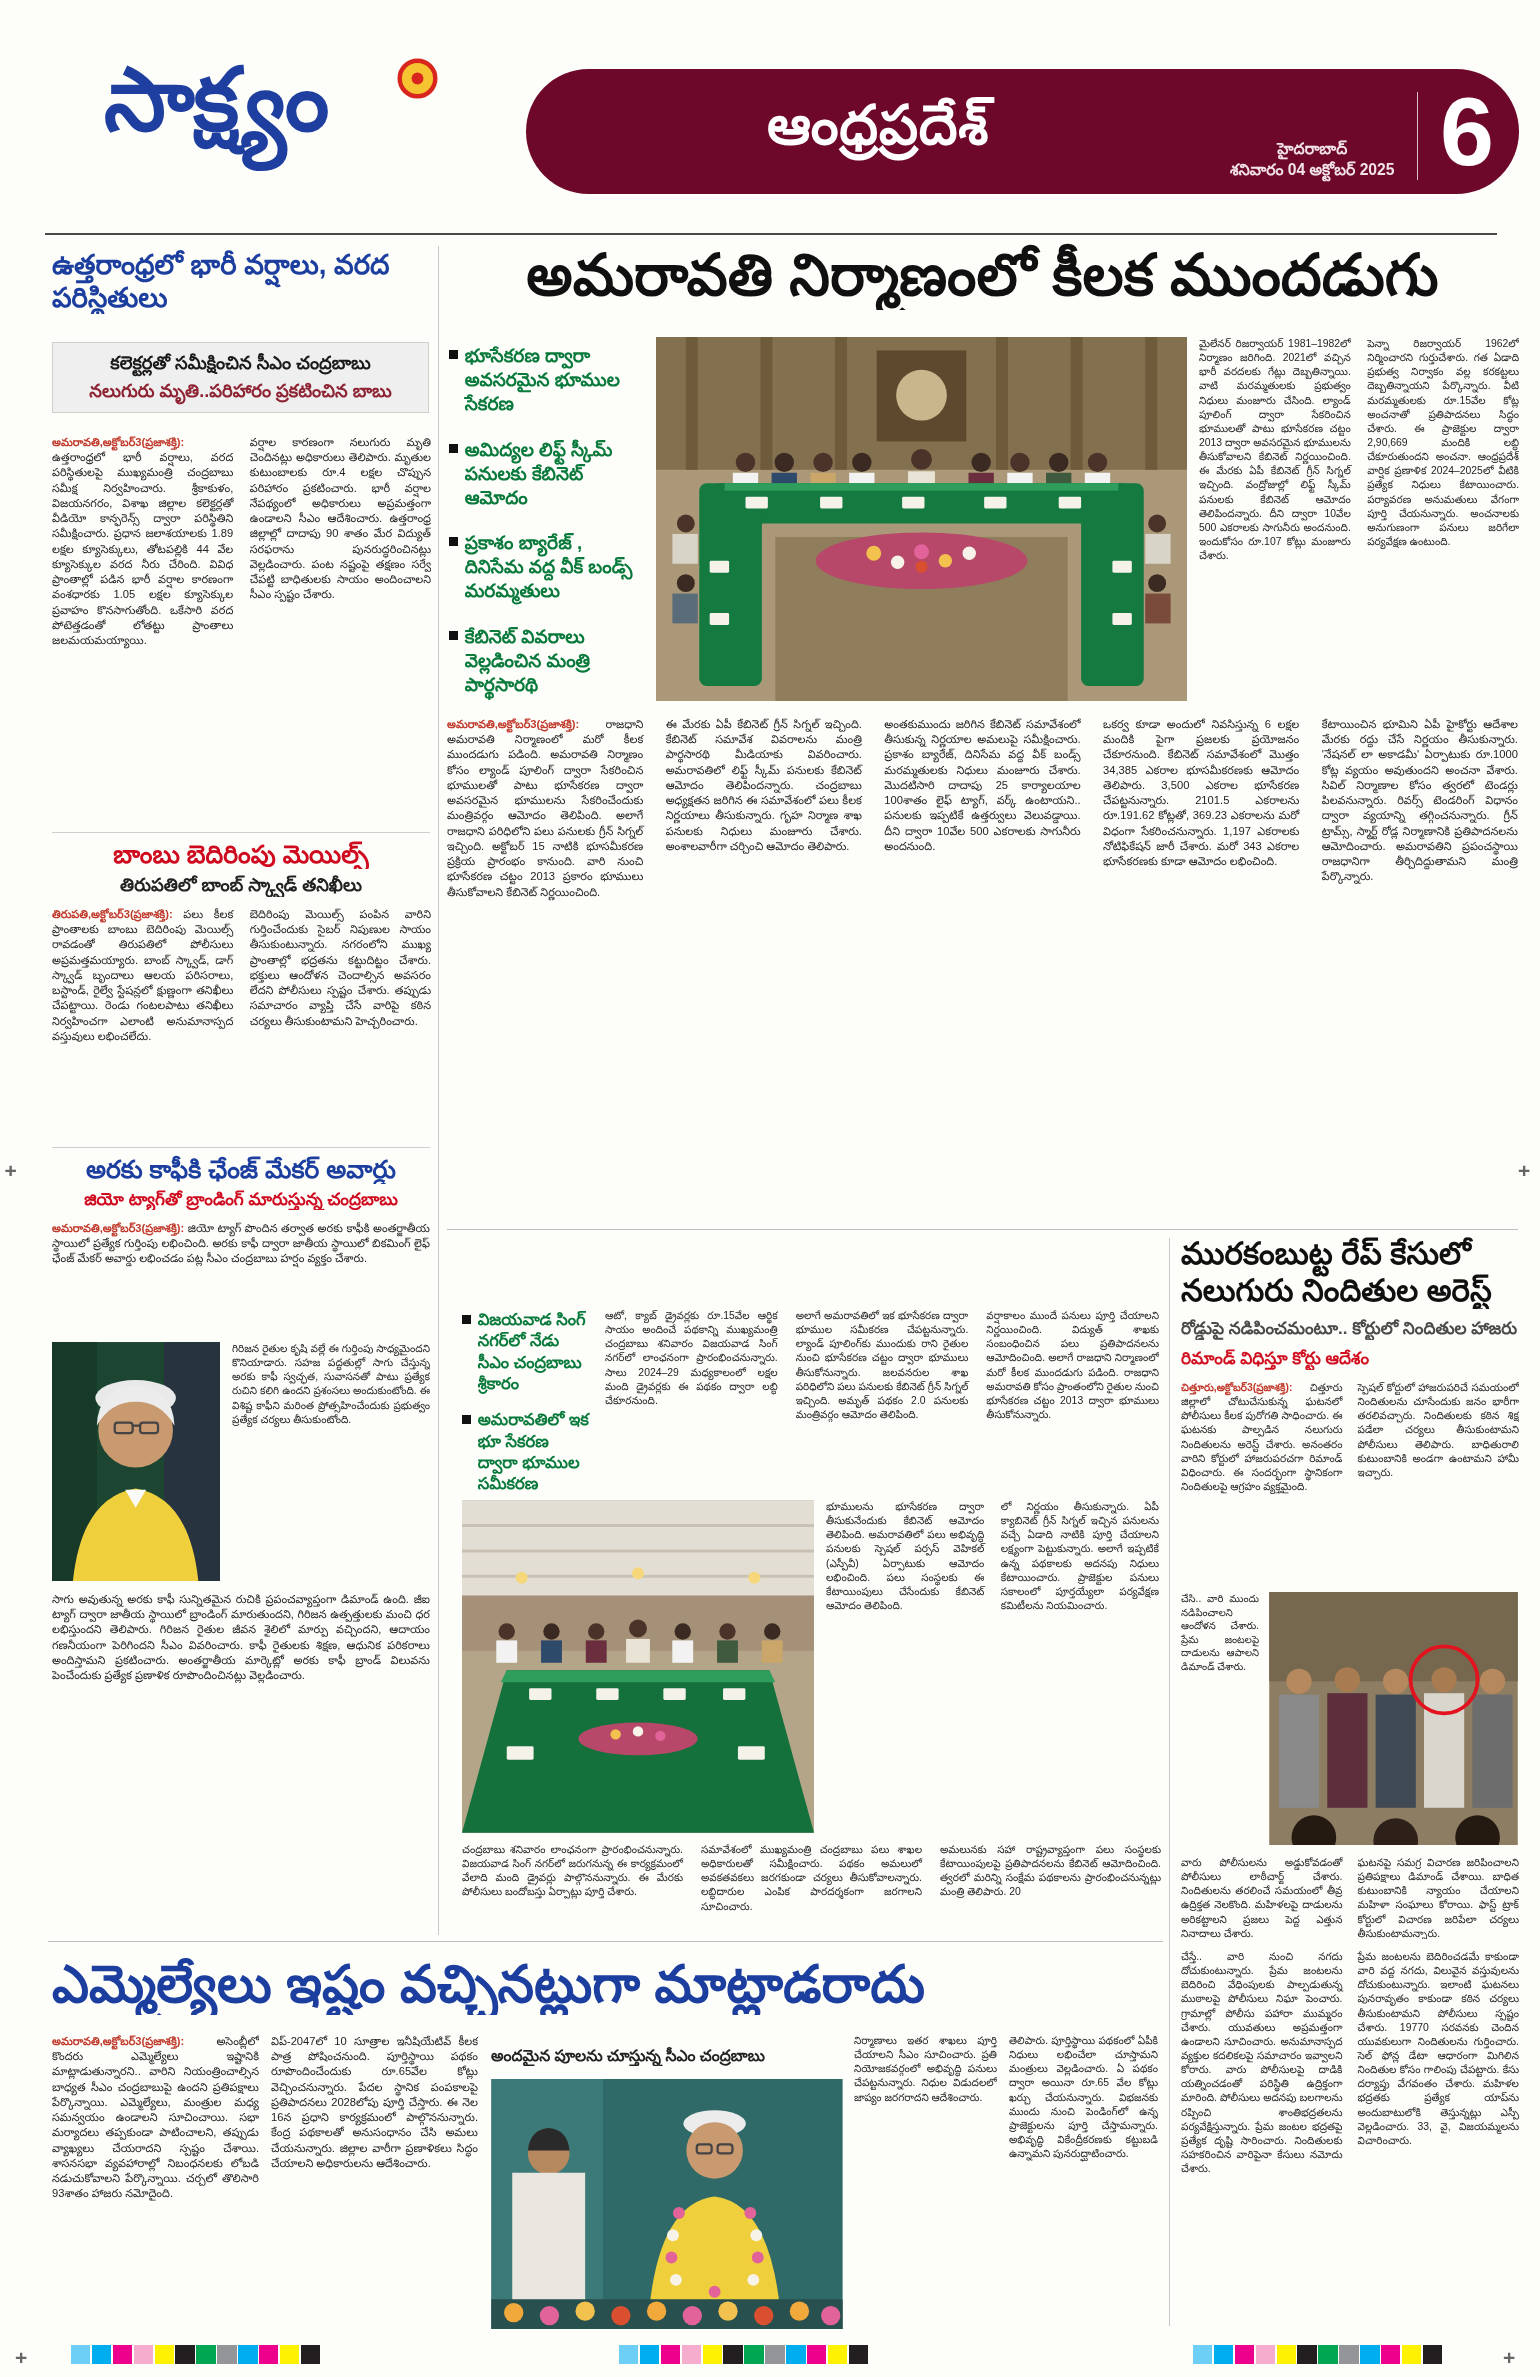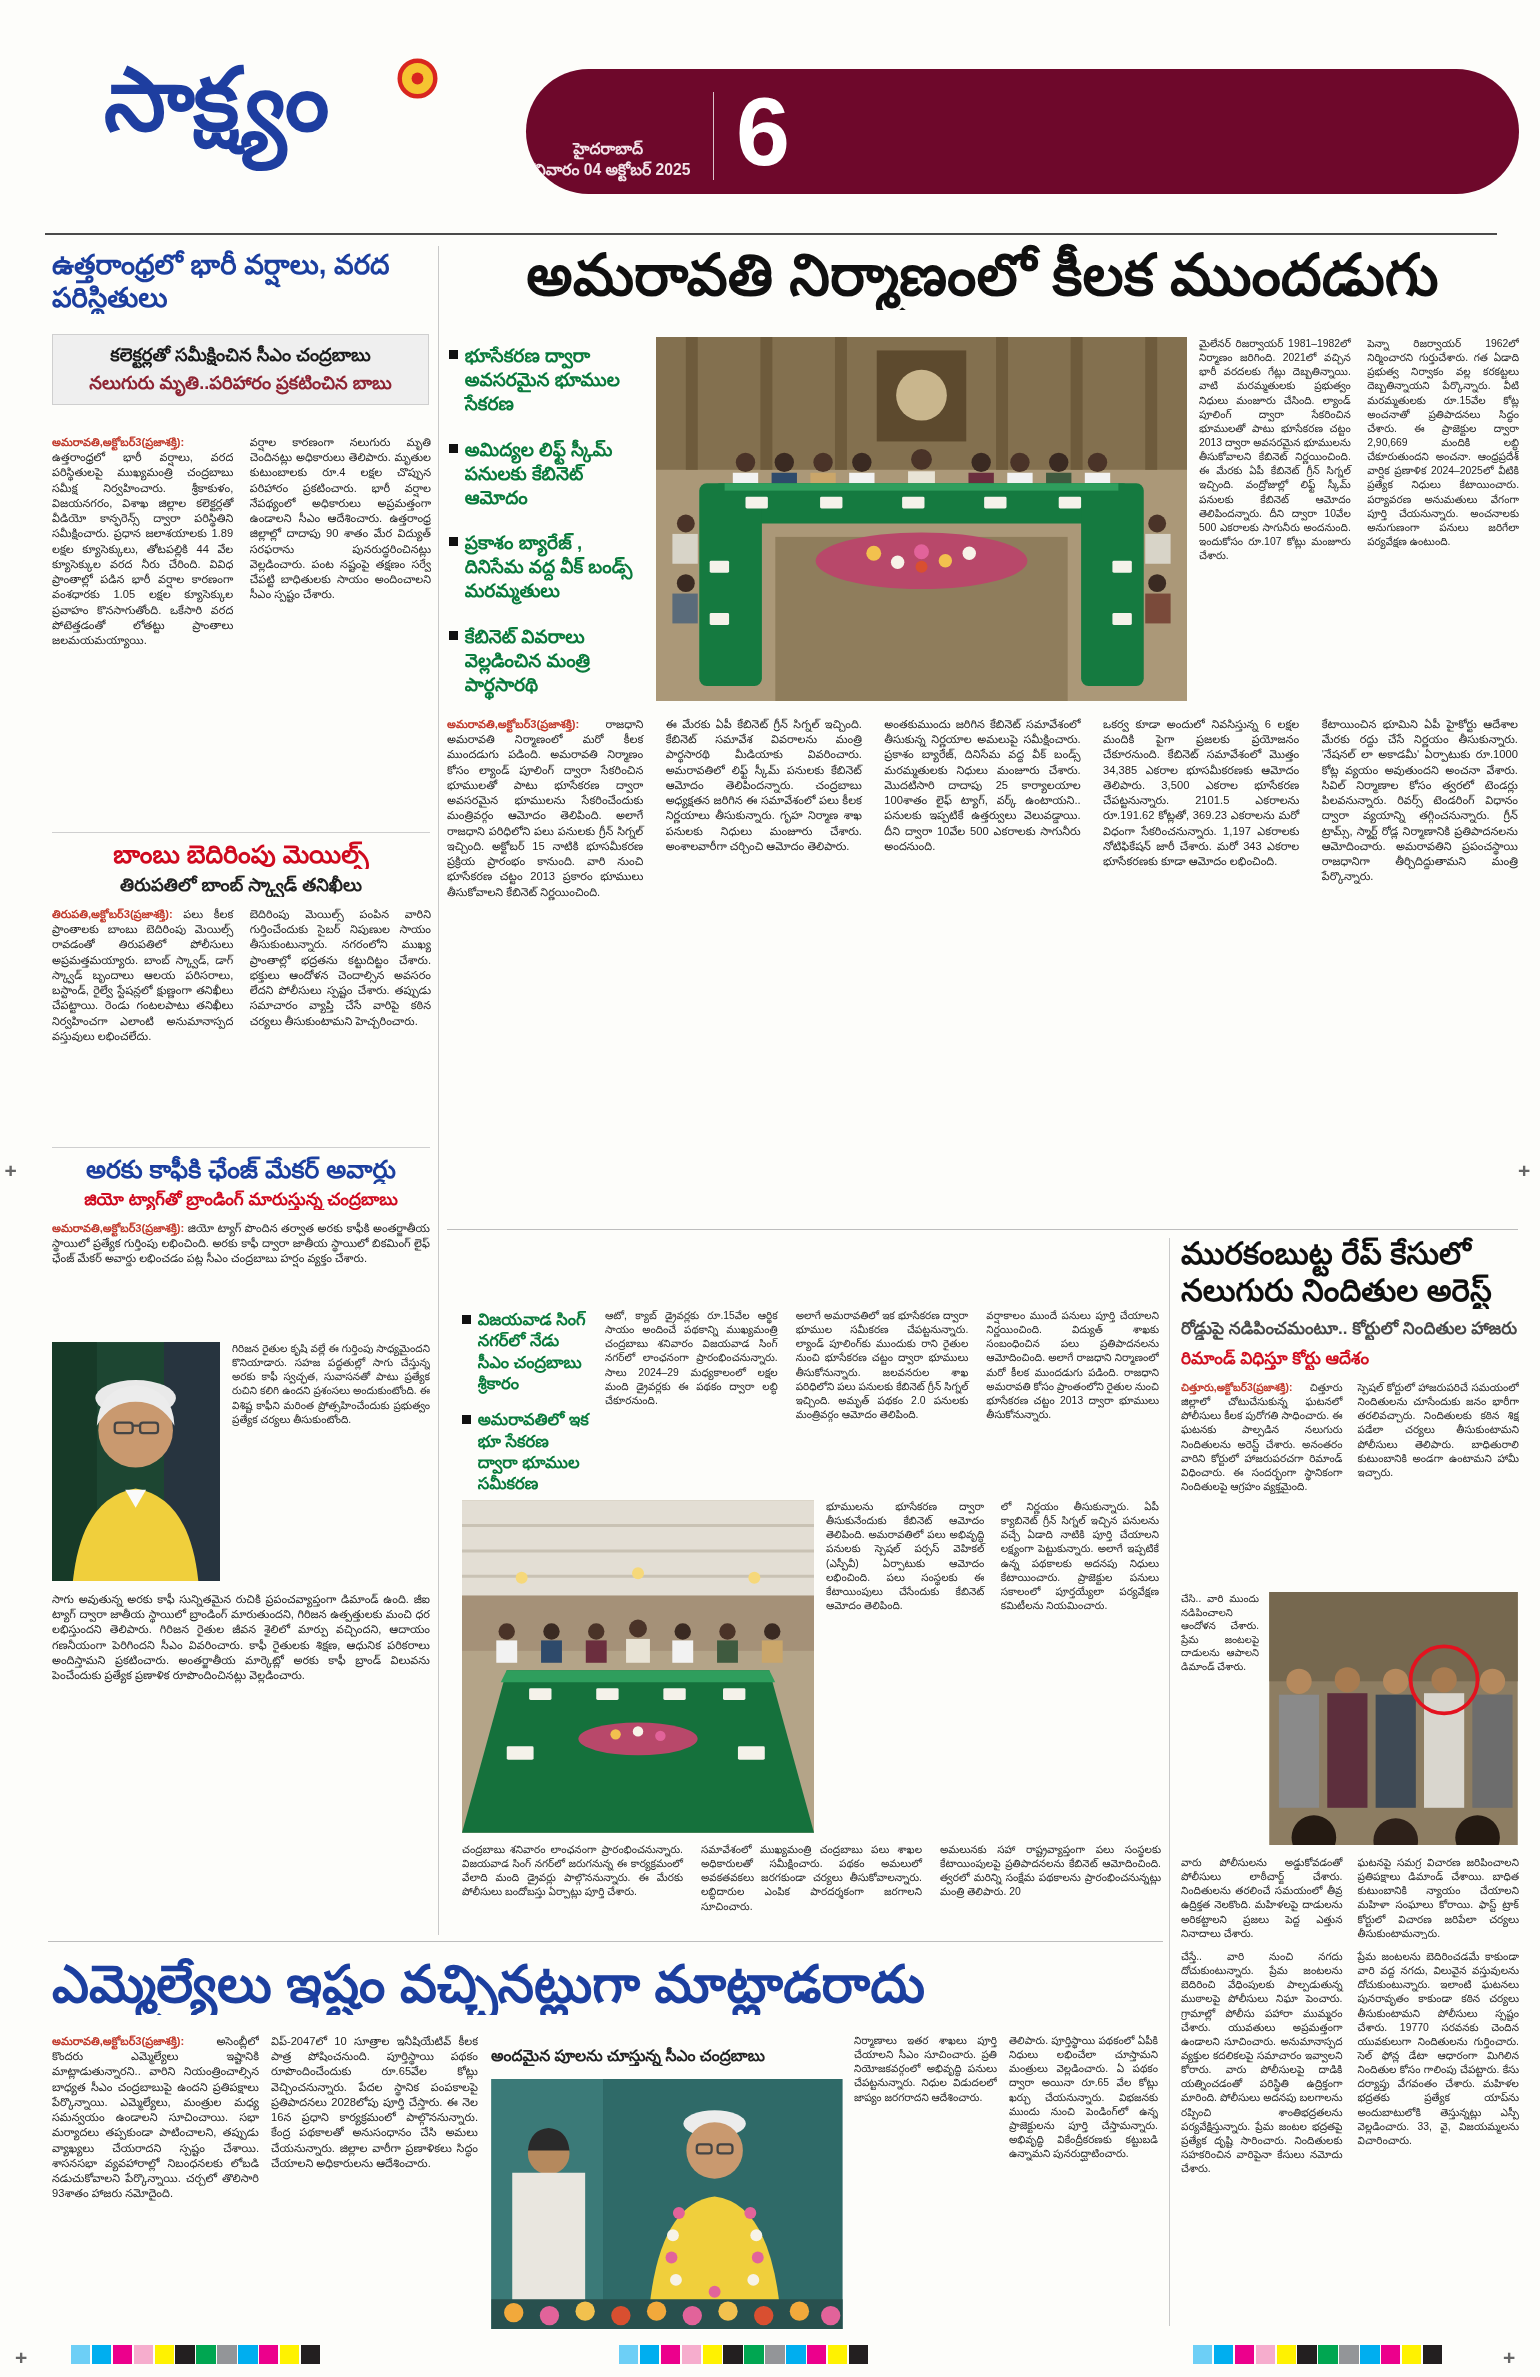--- a/index.html
+++ b/index.html
@@ -54,36 +54,37 @@
   <div class="abs" style="left:104px;top:52px;width:417px;height:157px;">
     <span class="logo-text">సాక్ష్యం</span>
     <svg class="abs" style="left:292px;top:4.5px;" width="43" height="43" viewBox="0 0 58 58">
       <circle cx="29" cy="29" r="24" fill="#f6c431"></circle>
       <circle cx="29" cy="29" r="24" fill="none" stroke="#d8261f" stroke-width="6"></circle>
       <circle cx="29" cy="29" r="8" fill="#d8261f"></circle>
     </svg>
   </div>
 
   <div class="banner abs" style="left:526px;top:69px;width:993px;height:125px;">
+    <div class="banner-title">ఆంధ్రప్రదేశ్</div>
     <div class="banner-right">
       <div class="banner-date">
         <div>హైదరాబాద్</div>
         <div>శనివారం 04 అక్టోబర్ 2025</div>
       </div>
       <div class="banner-divider"></div>
       <div class="banner-page-number">6</div>
     </div>
   </div>
 
   <div class="abs rule-h-heavy" style="left:45px;top:233px;width:1452px;"></div>
   <div class="abs rule-v" style="left:438px;top:246px;height:1689px;"></div>
 
   <div class="abs headline c-blue" style="left:52px;top:248px;width:378px;font-size:27.6px;">ఉత్తరాంధ్రలో భారీ వర్షాలు, వరద పరిస్థితులు</div>
 
-  <div class="abs graybox" style="left:52px;top:334px;width:363px;">
+  <div class="abs graybox" style="left:52px;top:342px;width:363px;">
     <div class="l1">కలెక్టర్లతో సమీక్షించిన సీఎం చంద్రబాబు</div>
     <div class="l2">నలుగురు మృతి..పరిహారం ప్రకటించిన బాబు</div>
   </div>
 
   <div class="abs cols" style="left:52px;top:426px;width:379px;height:403px;gap:16.4px;margin-top:9px;">
     <div class="col bodytext">
       <span class="dateline">అమరావతి,అక్టోబర్3(ప్రజాశక్తి):</span>
       <span>ఉత్తరాంధ్రలో భారీ వర్షాలు, వరద పరిస్థితులపై ముఖ్యమంత్రి చంద్రబాబు సమీక్ష నిర్వహించారు. శ్రీకాకుళం, విజయనగరం, విశాఖ జిల్లాల కలెక్టర్లతో వీడియో కాన్ఫరెన్స్ ద్వారా పరిస్థితిని సమీక్షించారు. ప్రధాన జలాశయాలకు 1.89 లక్షల క్యూసెక్కులు, తోటపల్లికి 44 వేల క్యూసెక్కుల వరద నీరు చేరింది. వివిధ ప్రాంతాల్లో పడిన భారీ వర్షాల కారణంగా వంశధారకు 1.05 లక్షల క్యూసెక్కుల ప్రవాహం కొనసాగుతోంది. ఒకేసారి వరద పోటెత్తడంతో లోతట్టు ప్రాంతాలు జలమయమయ్యాయి.</span>
     </div>
     <div class="col bodytext">వర్షాల కారణంగా నలుగురు మృతి చెందినట్లు అధికారులు తెలిపారు. మృతుల కుటుంబాలకు రూ.4 లక్షల చొప్పున పరిహారం ప్రకటించారు. భారీ వర్షాల నేపథ్యంలో అధికారులు అప్రమత్తంగా ఉండాలని సీఎం ఆదేశించారు. ఉత్తరాంధ్ర జిల్లాల్లో దాదాపు 90 శాతం మేర విద్యుత్ సరఫరాను పునరుద్ధరించినట్లు వెల్లడించారు. పంట నష్టంపై తక్షణం సర్వే చేపట్టి బాధితులకు సాయం అందించాలని సీఎం స్పష్టం చేశారు.</div>

